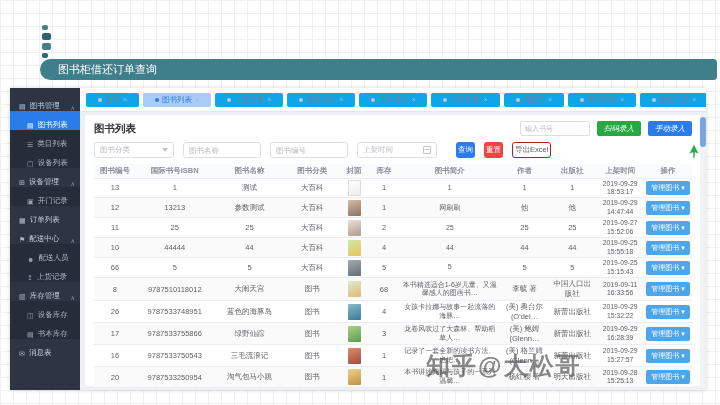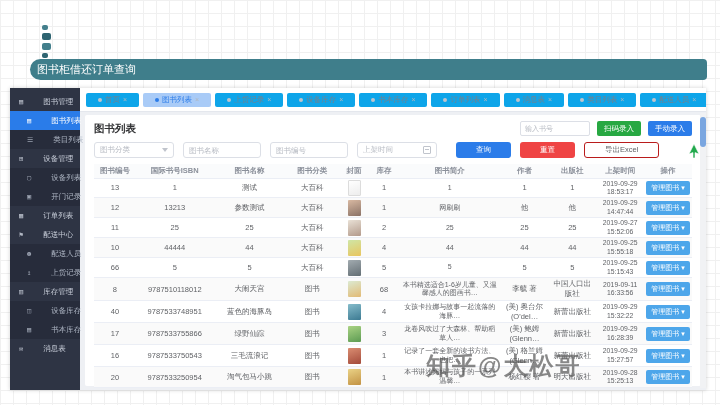--- a/index.html
+++ b/index.html
@@ -10,28 +10,28 @@
                      linear-gradient(90deg,#f0f0f0 1px,transparent 1px);
     background-size:13px 13px; }
   
   .bullets { position:absolute; left:42px; top:25px; display:flex; flex-direction:column; gap:3px; align-items:flex-start; }
   .bullets i { display:block; border-radius:2px; }
   .bullets i:nth-child(1){width:6px;height:5px;background:#437f8c;}
   .bullets i:nth-child(2){width:9px;height:7px;background:#2e6471;}
   .bullets i:nth-child(3){width:9px;height:7px;background:#437f8c;}
   .bullets i:nth-child(4){width:6px;height:5px;background:#2e6471;}
   .slide-title { position:absolute; left:67px; top:22px; font-size:23px; color:#1f1f1f; letter-spacing:1px; font-weight:500; }
-  .banner { position:absolute; left:30px; top:59px; width:677px; height:21px; background:#3f7e8b;
-    border-radius:11px 4px 4px 11px; color:#fff; font-size:11px; line-height:21px; padding-left:7px; }
+  .banner { position:absolute; left:40px; top:59px; width:677px; height:21px; background:#3f7e8b;
+    border-radius:11px 4px 4px 11px; color:#fff; font-size:11px; line-height:21px; padding-left:18px; }
   
   .app { position:absolute; left:10px; top:88px; width:696px; height:302px; background:#eef0f4;
     display:flex; box-shadow:0 0 4px rgba(0,0,0,.18); overflow:hidden; }
   .sidebar { width:70px; background:#2e3444; flex:none; padding-top:4px; }
-  .s-item { height:19px; display:flex; align-items:center; gap:20px; padding-left:9px; font-size:7.5px;
-    color:#aeb6c4; cursor:pointer; white-space:nowrap;font-family:Liberation Mono, monospace; }
+  .s-item { height:19px; display:flex; align-items:flex-end; gap:4px; padding-left:9px; font-size:7.5px;
+    color:#aeb6c4; cursor:pointer; white-space:nowrap; }
   .s-item .s-ico { font-size:7px; opacity:.85; }
   .s-item.t-group { color:#c9cfda; }
   .s-item.t-item  { color:#c9cfda; }
   .s-item.t-sub { padding-left:17px; background:#272c3b; }
   .s-item.t-sub.active { background:#2a7ce9; color:#fff; }
   .s-item .arrow { margin-left:auto; margin-right:5px; font-size:6px; color:#8b93a5; }
   .main { flex:1; display:flex; flex-direction:column; min-width:0; position:relative; }
   
   .tabbar { height:24px; background:#fff; border-bottom:1px solid #e4e7ed; display:flex; align-items:center;
     gap:4px; padding:0 6px; }
@@ -45,37 +45,37 @@
     border:none; border-radius:2px; font-size:7px; cursor:pointer; }
   
   .content { flex:1; padding:3px 5px 4px; min-height:0; }
   .panel { background:#fff; height:100%; border-radius:2px; padding:6px 9px; }
   .panel-head { display:flex; align-items:center; }
   .panel-title { font-size:10.5px; font-weight:bold; color:#303133; }
   .head-right { margin-left:auto; display:flex; gap:7px; align-items:center; }
   .entry-input { width:70px; height:15px; border:1px solid #dcdfe6; border-radius:2px; font-size:7px;
     padding:0 4px; color:#606266; }
   .entry-input::placeholder { color:#b6bac2; }
-  .btn { height:15px; border:none; border-radius:2px; font-size:7.5px; padding:0 7px; color:#fff; cursor:pointer; }
+  .btn { height:15px; border:none; border-radius:2px; font-size:7.5px; padding:0 7px; color:#fff; cursor:pointer;font-style:italic; }
   .btn-green { background:#27a842; }
   .btn-blue { background:#2b7ce9; }
   
   .filters { display:flex; align-items:center; gap:9px; margin-top:6px; }
   .f-ctl { height:16px; border:1px solid #dcdfe6; border-radius:3px; background:#fff; font-size:7.5px;
     color:#b6bac2; display:flex; align-items:center; padding:0 5px; }
   .f-select { width:80px; justify-content:space-between; cursor:pointer; }
   .f-select .caret { width:0; height:0; border-left:3px solid transparent; border-right:3px solid transparent;
     border-top:4px solid #c0c4cc; }
   .f-input { width:78px; border:1px solid #dcdfe6; border-radius:3px; height:16px; font-size:7.5px;
     padding:0 5px; color:#606266; }
   .f-input::placeholder { color:#b6bac2; }
   .f-date { width:80px; justify-content:space-between; cursor:pointer; }
   .cal { width:8px; height:8px; border:1px solid #c0c4cc; border-radius:1px; position:relative; }
   .cal::before { content:""; position:absolute; left:1px; right:1px; top:2px; height:1px; background:#c0c4cc; }
-  .sbtn { height:16px; border-radius:3px; font-size:7.5px; padding:0 20px; cursor:pointer; border:none; color:#fff; }
+  .sbtn { height:16px; border-radius:3px; font-size:7.5px; padding:0 2px; cursor:pointer; border:none; color:#fff; }
   .sbtn.query { background:#2b7ce9; margin-left:10px; }
   .sbtn.reset { background:#ef4444; }
   .sbtn.export { background:#fff; color:#606266; border:1px solid #b91c1c; }
   
   table { width:100%; border-collapse:collapse; table-layout:fixed; margin-top:6px; }
   th { height:14px; font-size:7.5px; color:#8b909a; font-weight:bold; background:#fafbfc;
     border-bottom:1px solid #ebeef5; text-align:center; overflow:hidden; white-space:nowrap; }
   td { height:19px; font-size:7.5px; color:#606266; border-bottom:1px solid #ebeef5; text-align:center;
     overflow:hidden; padding:1px 2px; }
   tbody tr:nth-child(even) td { background:#fafafa; }
@@ -122,30 +122,30 @@
           <span>图书列表</span>
           <span class="arrow"></span>
         </div>
 
         <div class="s-item t-sub">
           <span class="s-ico">☰</span>
           <span>类目列表</span>
           <span class="arrow"></span>
         </div>
 
+        <div class="s-item t-sub">
+          <span class="s-ico">▢</span>
+          <span>设备列表</span>
+          <span class="arrow"></span>
+        </div>
+
         <div class="s-item t-group">
           <span class="s-ico">⊞</span>
           <span>设备管理</span>
           <span class="arrow">∧</span>
-        </div>
-
-        <div class="s-item t-sub">
-          <span class="s-ico">▢</span>
-          <span>设备列表</span>
-          <span class="arrow"></span>
         </div>
 
         <div class="s-item t-sub">
           <span class="s-ico">▣</span>
           <span>开门记录</span>
           <span class="arrow"></span>
         </div>
 
         <div class="s-item t-item">
           <span class="s-ico">▦</span>
@@ -432,21 +432,21 @@
                   </td>
                   <td>李毓 著</td>
                   <td>中国人口出版社</td>
                   <td class="c-time">2019-09-11 16:33:56</td>
                   <td>
                     <button class="op-btn">管理图书 ▾</button>
                   </td>
                 </tr>
 
                 <tr>
-                  <td>40</td>
+                  <td>26</td>
                   <td>9787533748951</td>
                   <td>蓝色的海豚岛</td>
                   <td>图书</td>
                   <td>
                     <div class="cover" style="background: linear-gradient(160deg, rgb(134, 188, 203), rgb(60, 122, 146));"></div>
                   </td>
                   <td>4</td>
                   <td class="c-intro">
                     <div class="intro-txt">女孩卡拉娜与故事一起流落的海豚…</div>
                   </td>

